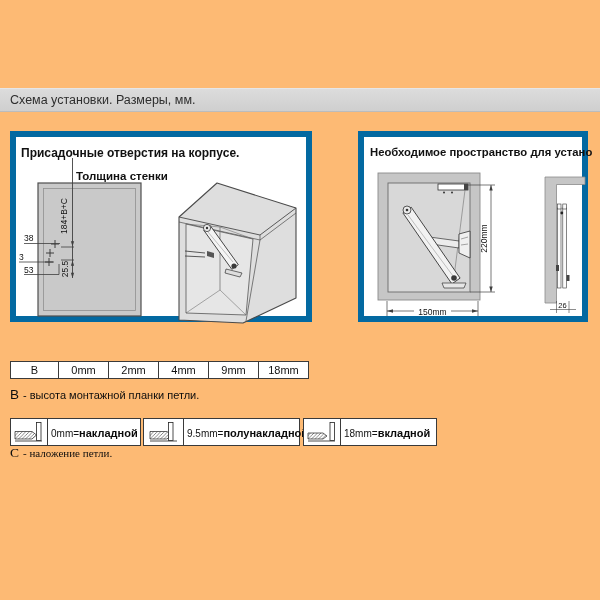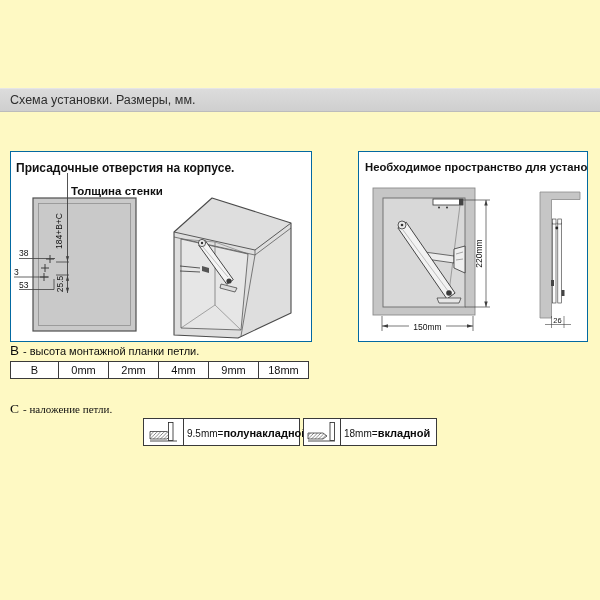--- a/index.html
+++ b/index.html
@@ -1,32 +1,32 @@
 <!DOCTYPE html>
 <html><head>
 <meta charset="utf-8">
 <style>
   html,body { margin:0; padding:0; background:#ffffff; }
-  .page { position:relative; width:600px; height:600px; background:#fef9c3;
+  .page { position:relative; width:600px; height:600px; background:#fdba74;
           font-family:"Liberation Sans", sans-serif; overflow:hidden; }
 
   .header-bar { position:absolute; left:0; top:88px; width:600px; height:24px;
                 background:linear-gradient(#dcdcdc,#cfcfcf);
                 border-top:1px solid #e6e6e6; border-bottom:1px solid #bcbcbc;
                 box-sizing:border-box; display:flex; align-items:center;
                 padding-left:10px; font-size:12.5px; color:#2e2e2e; }
 
-  .panel { position:absolute; background:#fff; border:1px solid #0369a1; box-sizing:border-box;margin-top:20px; }
+  .panel { position:absolute; background:#fff; border:6px solid #0369a1; box-sizing:border-box; }
   #leftPanel  { left:10px;  top:131px; width:302px; height:191px; }
   #rightPanel { left:358px; top:131px; width:230px; height:191px; }
   .panel svg { display:block; }
 
   svg text { font-family:"Liberation Sans", sans-serif; fill:#111; }
 
-  .section-label { position:absolute; left:10px; font-size:11px; color:#0d0d0d; white-space:nowrap; }
+  .section-label { position:absolute; left:10px; font-size:11px; color:#0d0d0d; white-space:nowrap;margin-top:44px; }
   .section-label .prefix { font-size:13.5px; margin-right:4px; }
   #labelB { top:343px; }
   #labelC { top:401px;font-family:Liberation Serif, serif; }
 
   table.btable { position:absolute; left:10px; top:361px; border-collapse:collapse; background:#fff; }
   .btable td { border:1px solid #3a3a3a; font-size:11px; color:#111;
                text-align:center; vertical-align:middle; height:16px; padding:0 2px; }
   .btable col.c0 { width:48px; } .btable col.cn { width:50px; }
 
   .option-box { position:absolute; top:418px; height:28px; border:1px solid #3a3a3a;
@@ -200,20 +200,37 @@
       <td>9mm</td>
       <td>18mm</td>
     </tr>
   </tbody>
     </table>
 
   <div class="section-label" id="labelC">
     <span class="prefix">С</span><span>- наложение петли.</span>
   </div>
 
+  <div class="option-box" id="opt1">
+    <span class="option-icon">
+      <svg width="32" height="24" viewBox="0 0 32 24">
+        <defs>
+            <pattern id="h1" width="3.5" height="3.5" patternUnits="userSpaceOnUse">
+              <path d="M0,3.5 L3.5,0" stroke="#555" stroke-width="0.7"></path>
+            </pattern>
+          </defs>
+        <line x1="2" y1="21" x2="29" y2="21" stroke="#222" stroke-width="0.8"></line>
+        <rect x="23.5" y="2.5" width="4.5" height="18" fill="#fff" stroke="#222" stroke-width="0.8"></rect>
+        <path d="M2,11.5 H19 L23.5,15 L19,19 H2 Z" fill="url(#h1)" stroke="#222" stroke-width="0.7"></path>
+      </svg>
+    </span>
+    <span class="option-text">
+      <span class="opt-value">0mm=</span><span class="opt-name">накладной</span>
+    </span>
+  </div>
 
   <div class="option-box" id="opt2">
     <span class="option-icon">
       <svg width="32" height="24" viewBox="0 0 32 24">
         <defs>
             <pattern id="h2" width="3.5" height="3.5" patternUnits="userSpaceOnUse">
               <path d="M0,3.5 L3.5,0" stroke="#555" stroke-width="0.7"></path>
             </pattern>
           </defs>
         <line x1="2" y1="21" x2="29" y2="21" stroke="#222" stroke-width="0.8"></line>

